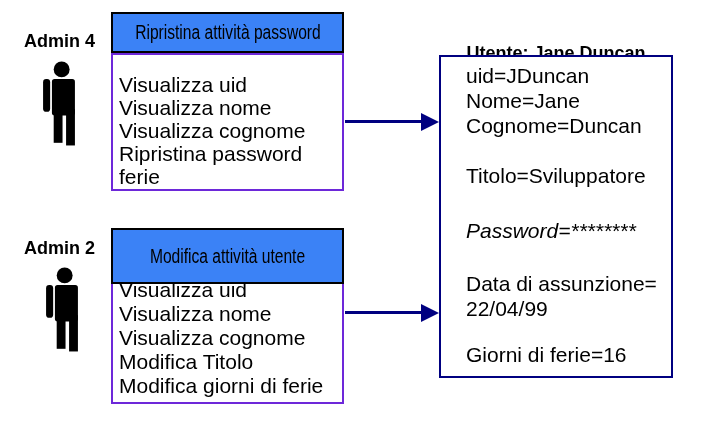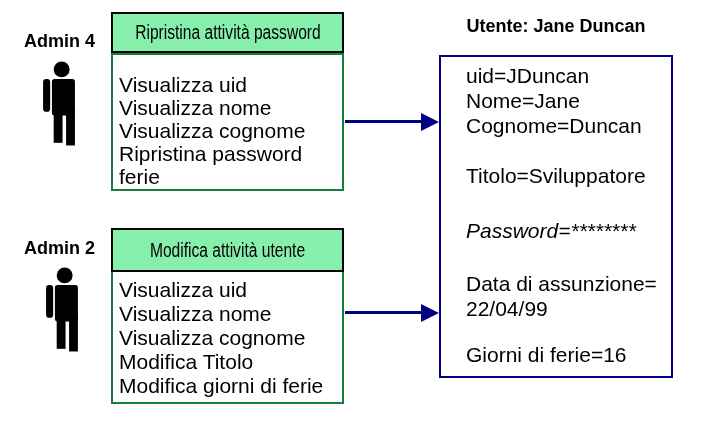--- a/index.html
+++ b/index.html
@@ -18,37 +18,37 @@
     font-size: 18px;
     font-weight: bold;
     line-height: 22px;
     white-space: nowrap;
   }
 
   .person-icon svg { display: block; }
 
   .task-header {
     border: 2px solid #000000;
-    background: #86efac;
+    background: #3b82f6;
     box-sizing: border-box;
     display: flex;
     align-items: center;
     justify-content: center;
     z-index: 2;
   }
   .task-header .hdr-text {
     display: inline-block;
     font-size: 20px;
     white-space: nowrap;
     transform: scaleX(0.78);
     transform-origin: center;
   }
 
   .task-body {
-    border: 2px solid #15803d;
+    border: 2px solid #6d28d9;
     background: #ffffff;
     box-sizing: border-box;
     font-size: 21px;
   }
   .task-body.body1 { padding: 18px 2px 0 6px; line-height: 23px; }
   .task-body.body2 { padding: 8px 2px 0 6px;  line-height: 24px; }
   .task-item { margin: 0; }
 
   .arrow-line { background: #000080; height: 3px; }
   .arrow-head {
@@ -111,38 +111,38 @@
   <div class="abs person-icon" style="left:39px; top:266px;">
     <svg width="46" height="86" viewBox="0 0 52 96" fill="#000000" aria-hidden="true">
       <circle cx="29" cy="10" r="9"></circle>
       <rect x="8" y="21" width="8" height="37" rx="3.5"></rect>
       <rect x="18" y="21" width="26" height="41" rx="3"></rect>
       <rect x="20" y="55" width="10" height="38"></rect>
       <rect x="34" y="55" width="10" height="41"></rect>
     </svg>
   </div>
 
-  <div class="abs task-header" style="left:111px; top:228px; width:233px; height:44px;">
+  <div class="abs task-header" style="left:111px; top:228px; width:233px; height:56px;">
     <span class="hdr-text">Modifica attività utente</span>
   </div>
   <div class="abs task-body body2" style="left:111px; top:268px; width:233px; height:136px;">
     <div class="task-item">Visualizza uid</div>
     <div class="task-item">Visualizza nome</div>
     <div class="task-item">Visualizza cognome</div>
     <div class="task-item">Modifica Titolo</div>
     <div class="task-item">Modifica giorni di ferie</div>
   </div>
 
   <div class="abs arrow-line" style="left:345px; top:120px; width:78px;"></div>
   <div class="abs arrow-head" style="left:421px; top:113px;"></div>
 
   <div class="abs arrow-line" style="left:345px; top:311px; width:78px;"></div>
   <div class="abs arrow-head" style="left:421px; top:304px;"></div>
 
-  <div class="abs user-title" style="left:439px; top:16px; width:234px;">Utente: Jane Duncan</div>
+  <div class="abs user-title" style="left:439px; top:43px; width:234px;">Utente: Jane Duncan</div>
 
   <div class="abs user-box" style="left:439px; top:55px; width:234px; height:323px;">
     <div class="u-line">uid=JDuncan</div>
     <div class="u-line">Nome=Jane</div>
     <div class="u-line">Cognome=Duncan</div>
     <div class="u-line mt-titolo">Titolo=Sviluppatore</div>
     <div class="u-line mt-password">Password=********</div>
     <div class="u-line mt-assunz">Data di assunzione=</div>
     <div class="u-line">22/04/99</div>
     <div class="u-line mt-ferie">Giorni di ferie=16</div>

